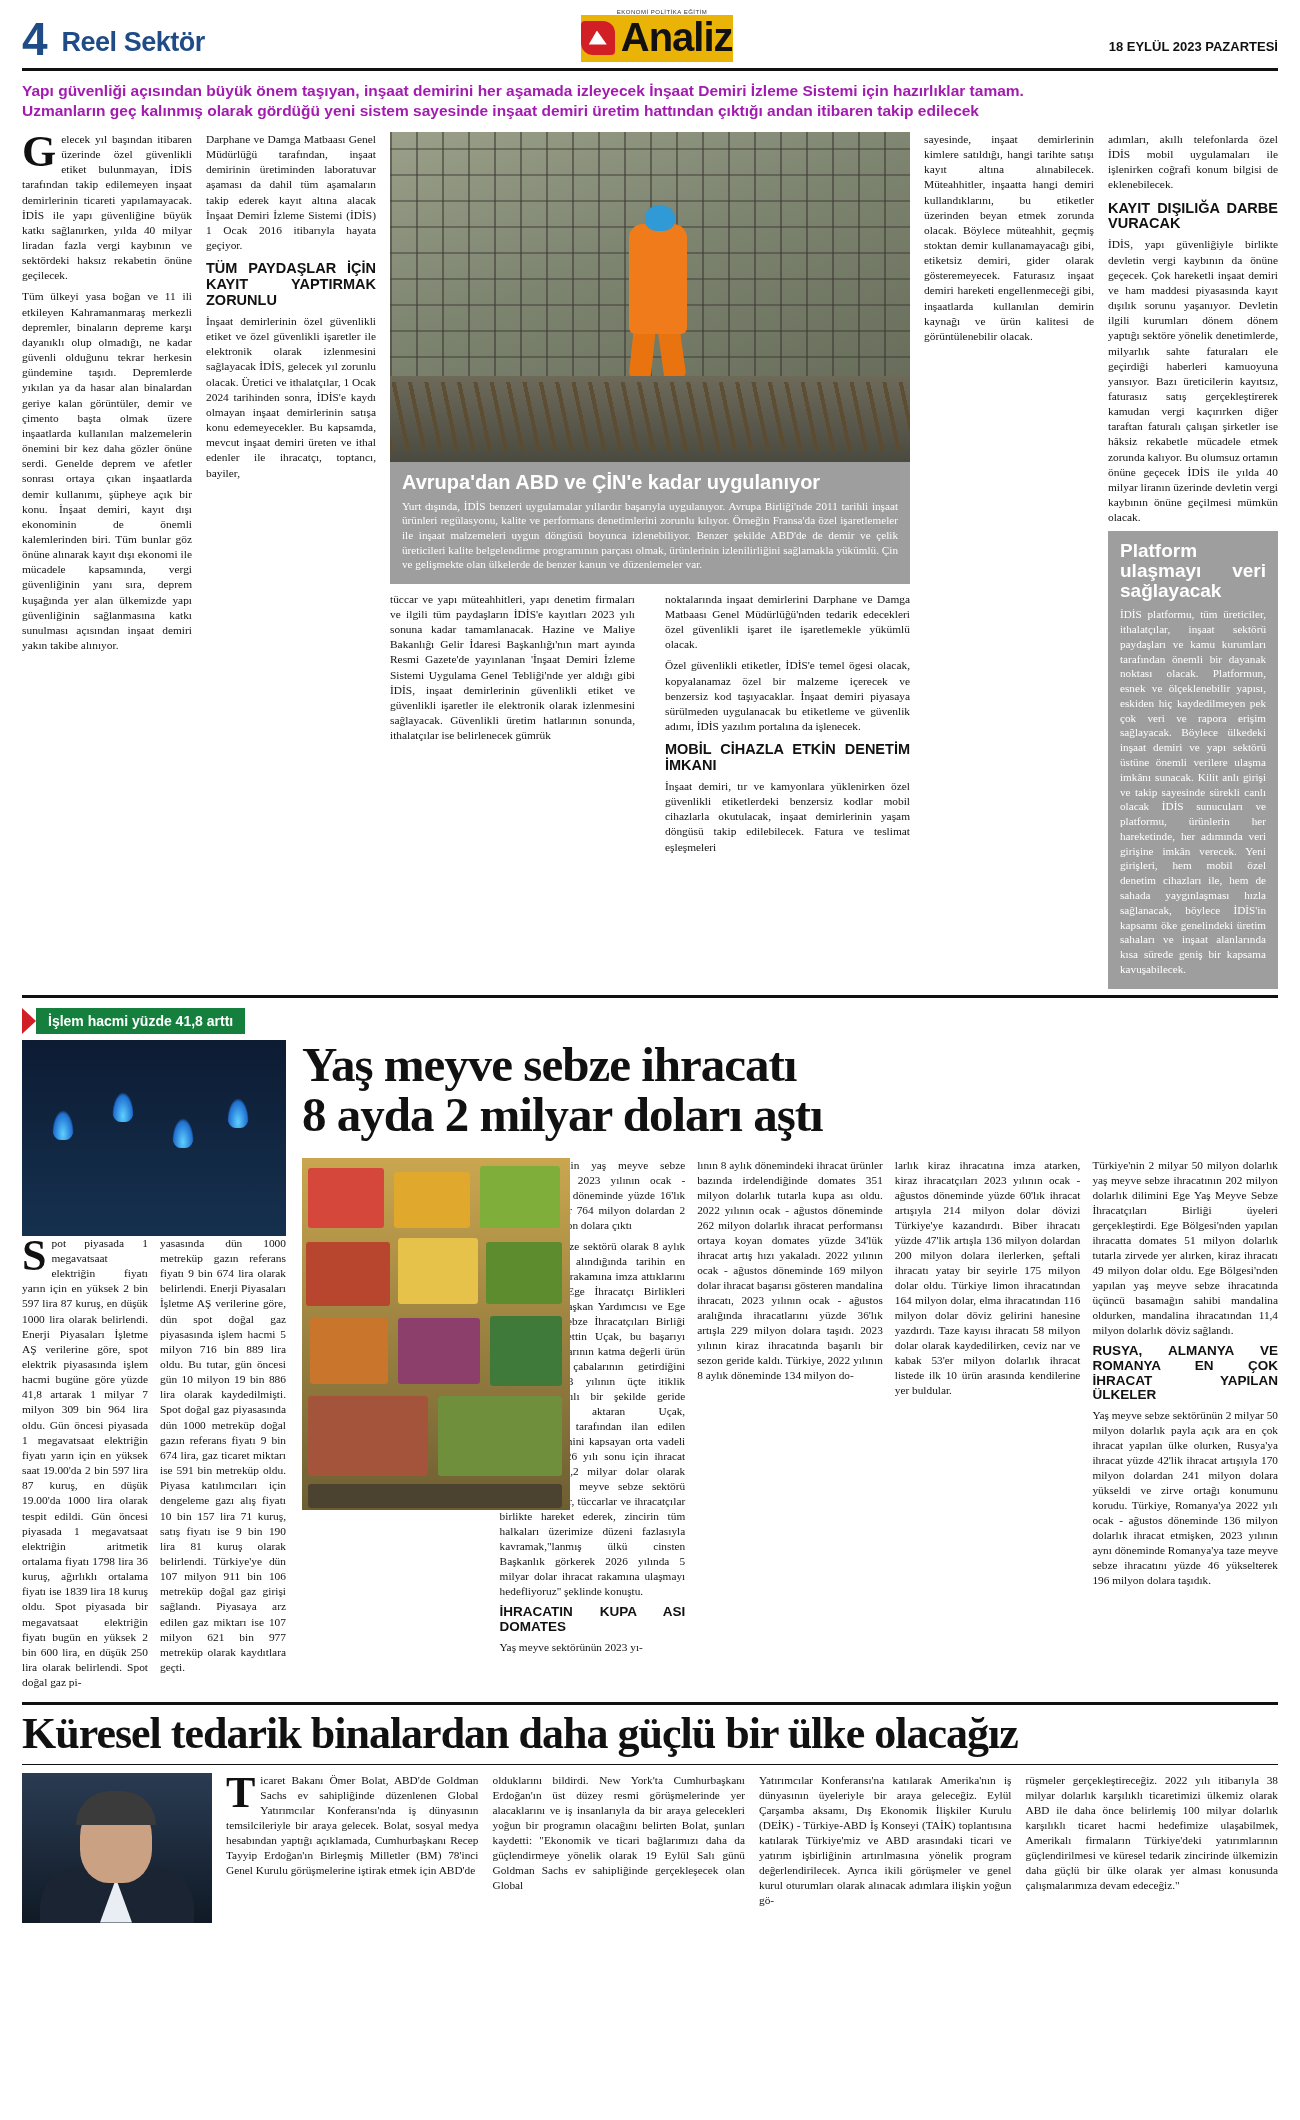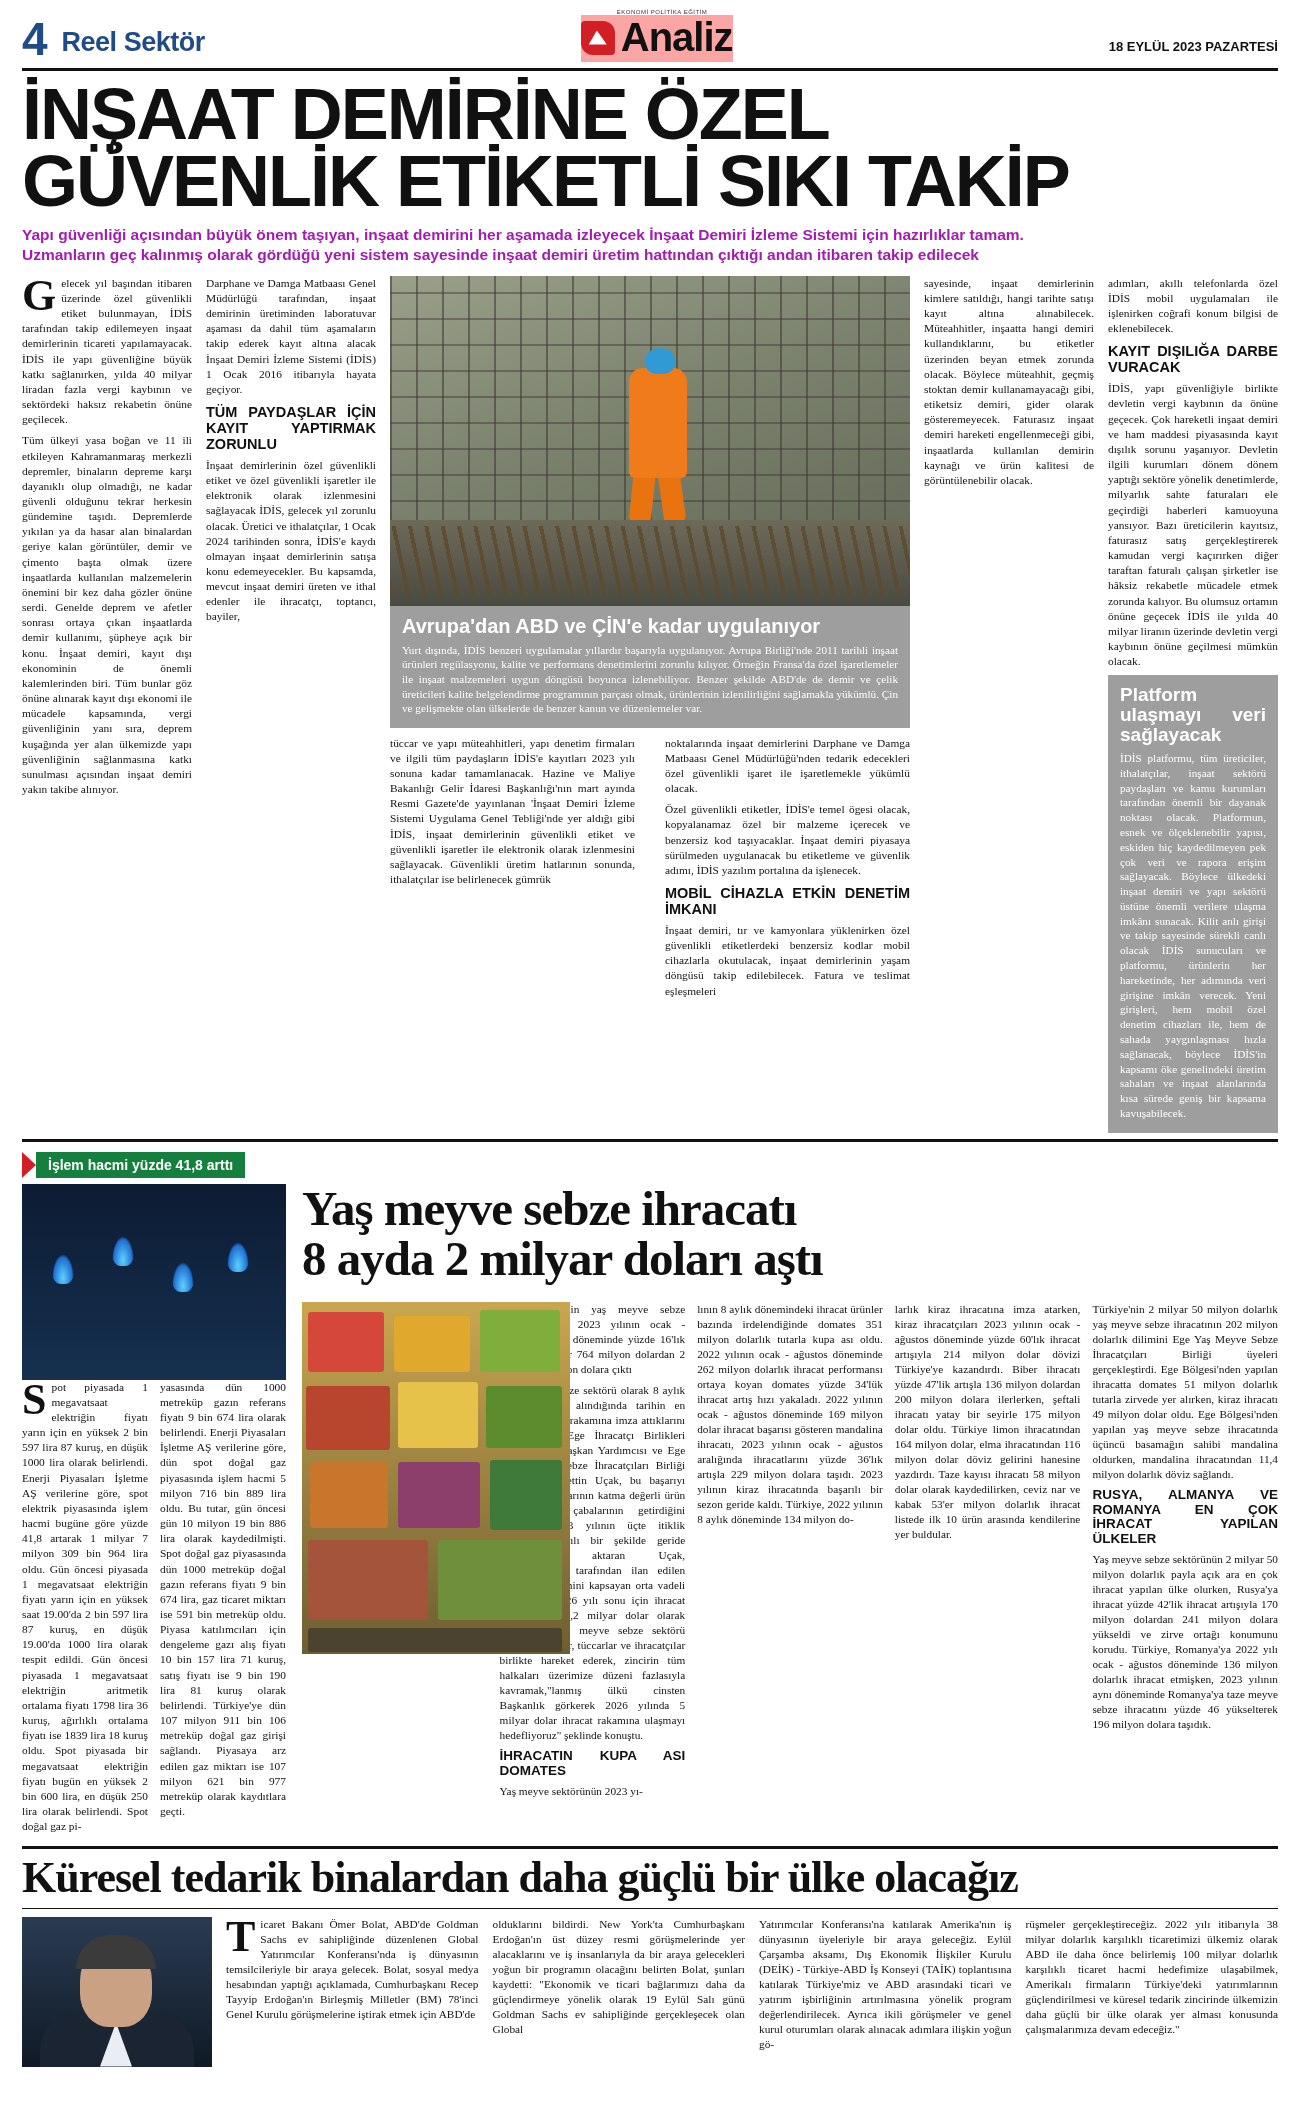--- a/index.html
+++ b/index.html
@@ -14,21 +14,21 @@
   }
   .page { width:1300px; height:2120px; position:relative; padding:0 22px; }
 
   
   .masthead { display:flex; align-items:flex-end; gap:14px; padding-top:10px; height:62px; }
   .page-num { font-family:"Liberation Sans", sans-serif; font-weight:bold; font-size:46px; color:#1f4b87; line-height:0.95; }
   .section-name { font-family:"Liberation Sans", sans-serif; font-weight:bold; font-size:27px; color:#1f4b87; letter-spacing:-0.5px; padding-bottom:4px;}
   .brand-wrap { flex:1; display:flex; justify-content:center; align-items:flex-end; }
   .brand {
     position:relative; display:inline-flex; align-items:center; gap:6px;
-    background:#fca5a5; padding-bottom:2px;
+    background:#eab308; padding-bottom:2px;
   }
   .brand-mark { width:34px; height:34px; background:#d21f26; border-radius:4px 12px 4px 12px; position:relative; }
   .brand-mark:after{ content:""; position:absolute; left:8px; top:10px; width:18px; height:14px; background:#fff; clip-path:polygon(0 100%, 45% 0, 100% 100%); }
   .brand-text { font-family:"Liberation Sans", sans-serif; font-weight:bold; font-size:40px; letter-spacing:-1px; color:#111; }
   .brand-sup { position:absolute; top:-6px; left:36px; font-family:"Liberation Sans", sans-serif; font-size:6px; letter-spacing:0.5px; color:#333; }
   .date { font-family:"Liberation Sans", sans-serif; font-weight:bold; font-size:13px; color:#111; padding-bottom:8px; }
   .rule { height:3px; background:#111; margin-top:6px; }
   .rule-thin { height:1px; background:#111; margin-top:2px; }
 
   
@@ -122,24 +122,20 @@
       <div class="brand">
         <div class="brand-mark"></div>
         <div class="brand-sup">EKONOMİ POLİTİKA EĞİTİM</div>
         <div class="brand-text">Analiz</div>
       </div>
     </div>
     <div class="date">18 EYLÜL 2023 PAZARTESİ</div>
   </div>
   <div class="rule"></div>
 
-  <div class="headline">
-    <span class="l1">İNŞAAT DEMİRİNE ÖZEL</span>
-    <span class="l2">GÜVENLİK ETİKETLİ SIKI TAKİP</span>
-  </div>
   <div class="deck">
     <div>Yapı güvenliği açısından büyük önem taşıyan, inşaat demirini her aşamada izleyecek İnşaat Demiri İzleme Sistemi için hazırlıklar tamam.</div>
     <div>Uzmanların geç kalınmış olarak gördüğü yeni sistem sayesinde inşaat demiri üretim hattından çıktığı andan itibaren takip edilecek</div>
   </div>
 
   <div class="top-grid">
 
     <div class="col">
       <p class="dropcap">Gelecek yıl başından itibaren üzerinde özel güvenlikli etiket bulunmayan, İDİS tarafından takip edilemeyen inşaat demirlerinin ticareti yapılamayacak. İDİS ile yapı güvenliğine büyük katkı sağlanırken, yılda 40 milyar liradan fazla vergi kaybının ve sektördeki haksız rekabetin önüne geçilecek.</p>
       <p>Tüm ülkeyi yasa boğan ve 11 ili etkileyen Kahramanmaraş merkezli depremler, binaların depreme karşı dayanıklı olup olmadığı, ne kadar güvenli olduğunu tekrar herkesin gündemine taşıdı. Depremlerde yıkılan ya da hasar alan binalardan geriye kalan görüntüler, demir ve çimento başta olmak üzere inşaatlarda kullanılan malzemelerin önemini bir kez daha gözler önüne serdi. Genelde deprem ve afetler sonrası ortaya çıkan inşaatlarda demir kullanımı, şüpheye açık bir konu. İnşaat demiri, kayıt dışı ekonominin de önemli kalemlerinden biri. Tüm bunlar göz önüne alınarak kayıt dışı ekonomi ile mücadele kapsamında, vergi güvenliğinin yanı sıra, deprem kuşağında yer alan ülkemizde yapı güvenliğinin sağlanmasına katkı sunulması açısından inşaat demiri yakın takibe alınıyor.</p>

